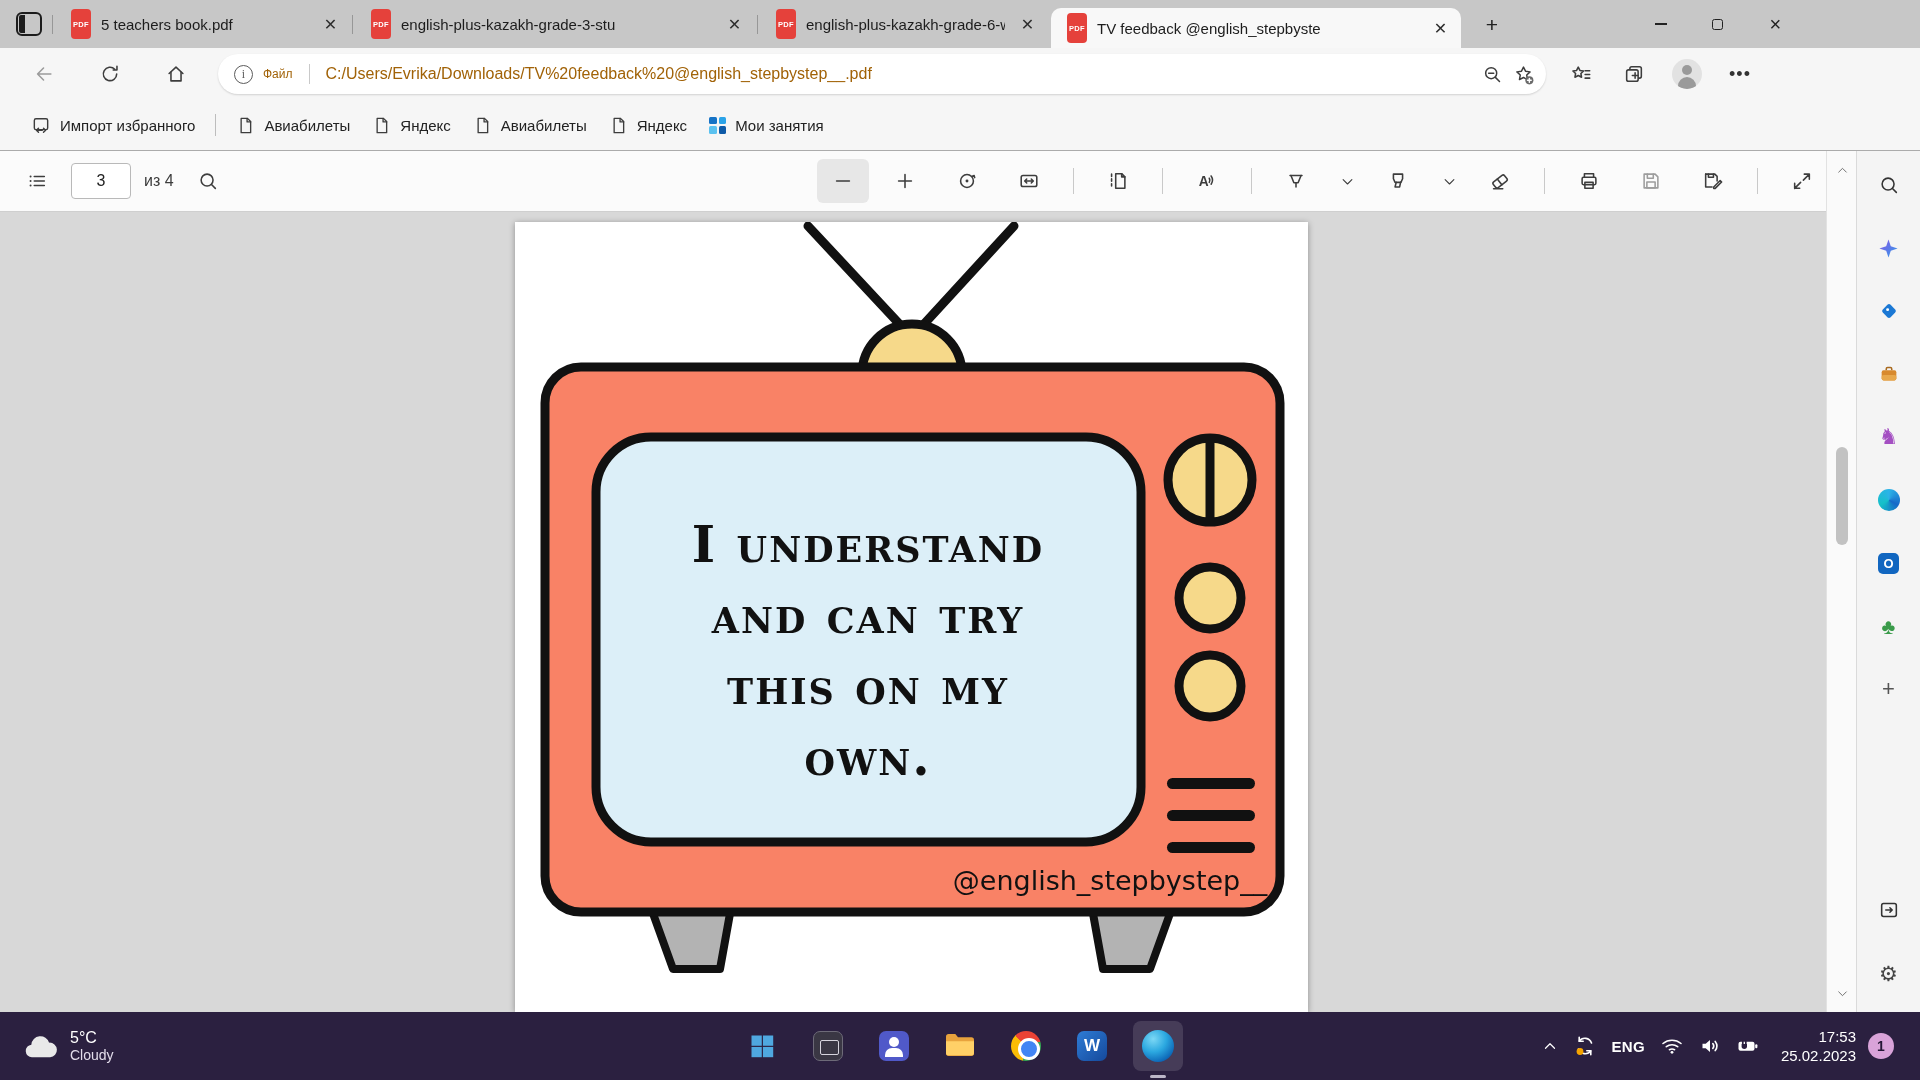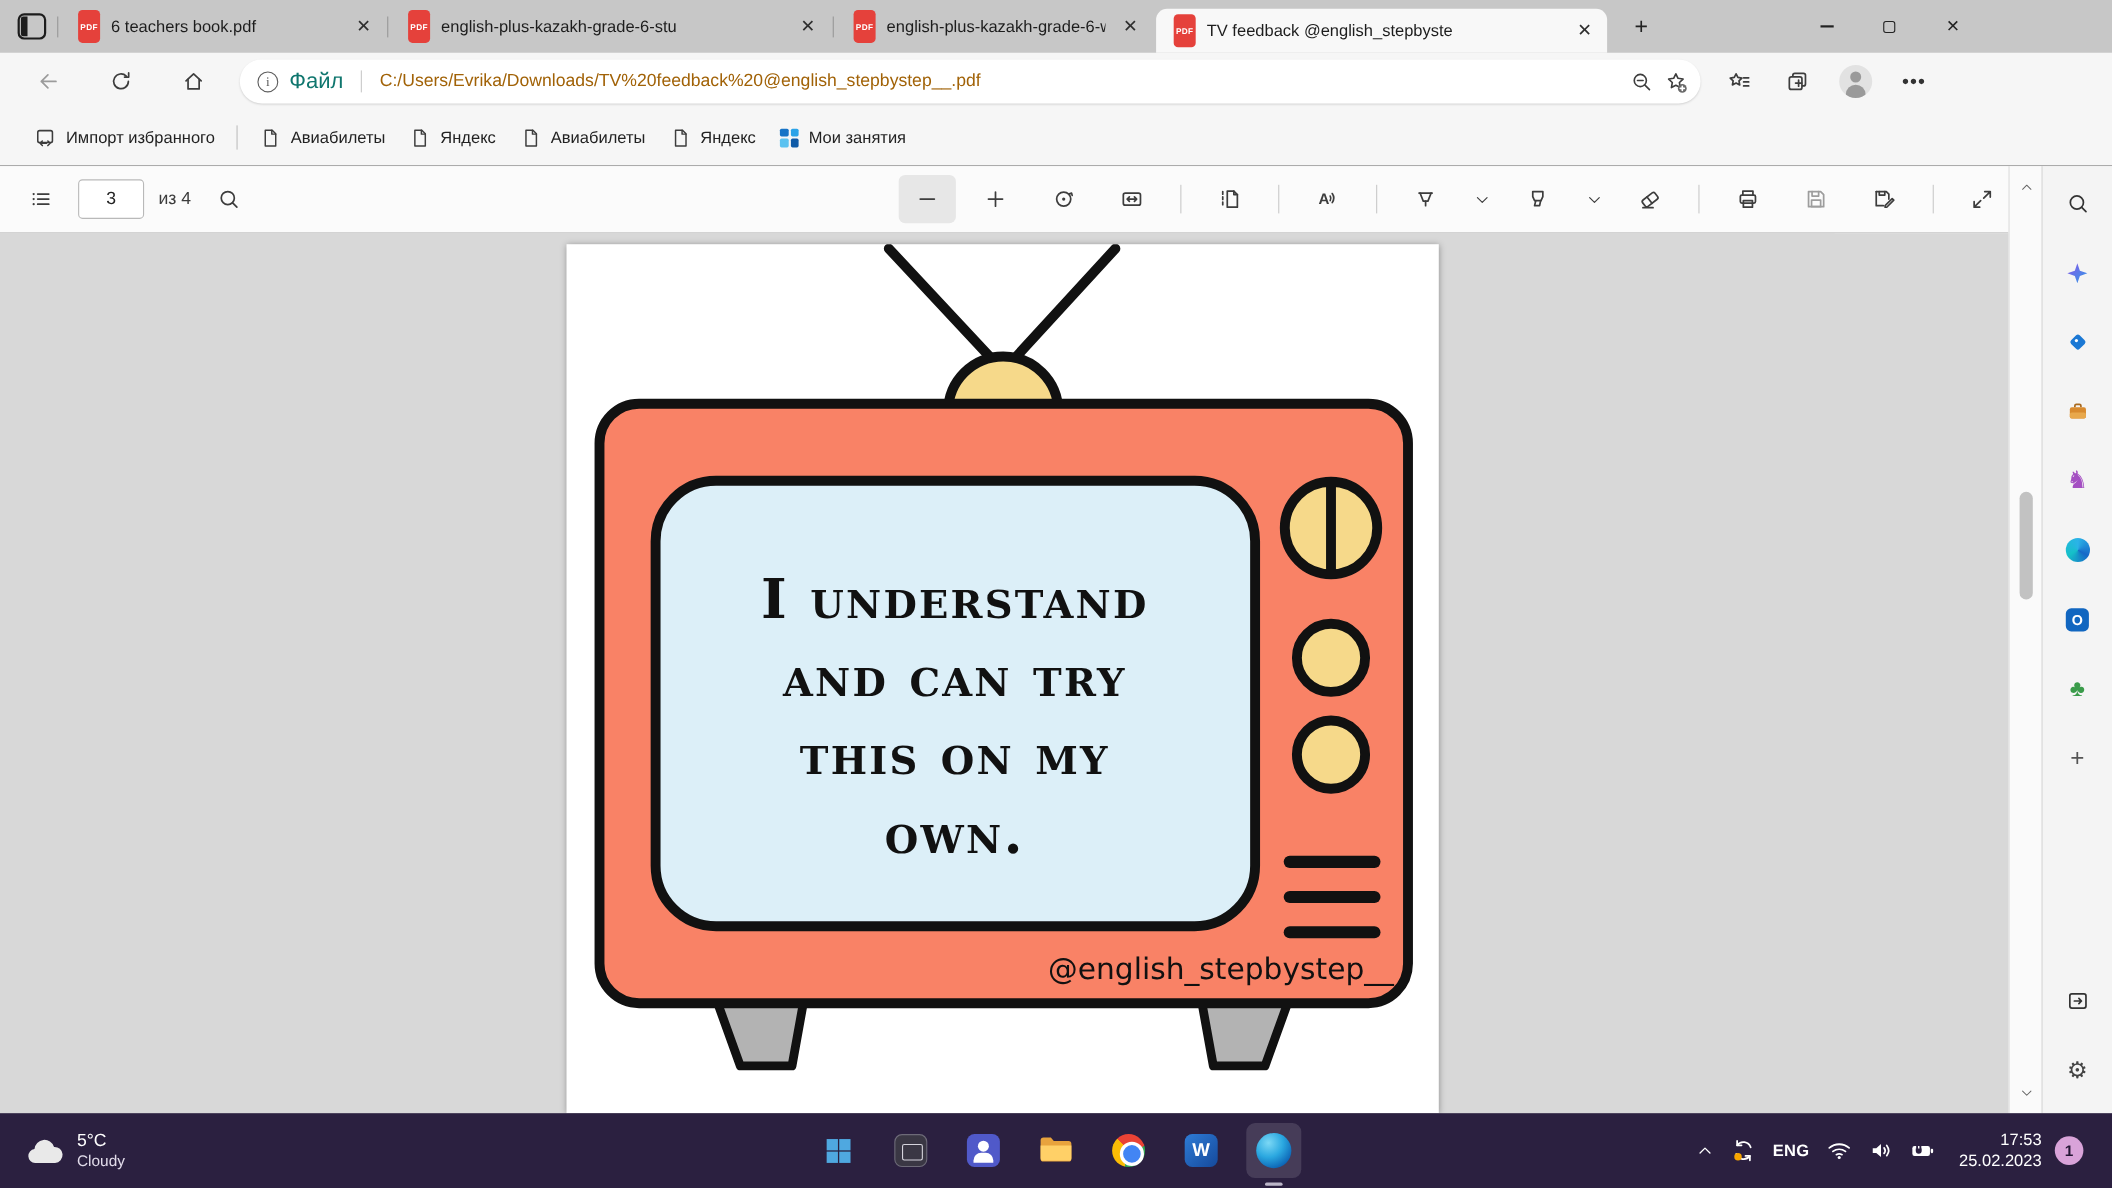--- a/index.html
+++ b/index.html
@@ -24,21 +24,21 @@
 .min-glyph{width:12px;height:2px;background:#222}
 .max-glyph{width:11px;height:11px;border:1.6px solid #222;border-radius:2.5px}
 .cls-glyph{font-size:20px;color:#222;line-height:1}
 
 
 #navrow{position:absolute;left:0;top:48px;width:1920px;height:52px;background:#F6F6F6}
 .nbtn{width:44px;height:40px;display:flex;align-items:center;justify-content:center;border-radius:7px}
 #navleft{position:absolute;left:22px;top:6px;display:flex;gap:22px}
 #urlbar{position:absolute;left:218px;top:6px;right:374px;height:40px;background:#fff;border-radius:20px;box-shadow:0 1px 2px rgba(0,0,0,.15);display:flex;align-items:center;padding:0 12px 0 16px;gap:10px}
 .info{width:19px;height:19px;border:1.5px solid #5c5c5c;border-radius:50%;color:#5c5c5c;font-size:12px;display:flex;align-items:center;justify-content:center;font-family:"Liberation Serif",serif;flex:none}
-.scheme{font-size:20px;color:#0f766e}
+.scheme{font-size:12px;color:#a16207}
 .udiv{width:1px;height:20px;background:#C9C9C9;margin:0 6px}
 .url{flex:1;font-size:16px;color:#a16207;white-space:nowrap;overflow:hidden}
 #navicons{position:absolute;right:160px;top:6px;display:flex;gap:13px}
 .avatar{width:30px;height:30px;border-radius:50%;background:#E2E2E2;position:relative;overflow:hidden}
 .avatar::before{content:"";position:absolute;left:10px;top:6px;width:10px;height:10px;border-radius:50%;background:#9A9A9A}
 .avatar::after{content:"";position:absolute;left:6px;top:18px;width:18px;height:12px;border-radius:9px 9px 0 0;background:#9A9A9A}
 .dots{font-size:18px;letter-spacing:1px;color:#333}
 
 
 #bookbar{position:absolute;left:0;top:100px;width:1920px;height:51px;background:#F6F6F6;border-bottom:1px solid #ABABAB;display:flex;align-items:center;padding-left:20px;font-size:15px;color:#222}
@@ -101,28 +101,28 @@
 </style>
 </head>
 <body>
 
 <div id="tabstrip">
   <div class="wsbtn"></div>
   <div class="tdiv" style="left:52px"></div>
 
   <div class="tab" style="left:55px;width:296px">
     <span class="pdfic">PDF</span>
-    <span class="ttl">6 teachers book.pdf</span>
+    <span class="ttl">5 teachers book.pdf</span>
     <span class="tclose">✕</span>
   </div>
   <div class="tdiv" style="left:352px"></div>
 
   <div class="tab" style="left:355px;width:400px">
     <span class="pdfic">PDF</span>
-    <span class="ttl">english-plus-kazakh-grade-6-stu</span>
+    <span class="ttl">english-plus-kazakh-grade-3-stu</span>
     <span class="tclose">✕</span>
   </div>
   <div class="tdiv" style="left:757px"></div>
 
   <div class="tab" style="left:760px;width:288px">
     <span class="pdfic">PDF</span>
     <span class="ttl">english-plus-kazakh-grade-6-wo</span>
     <span class="tclose">✕</span>
   </div>
 

